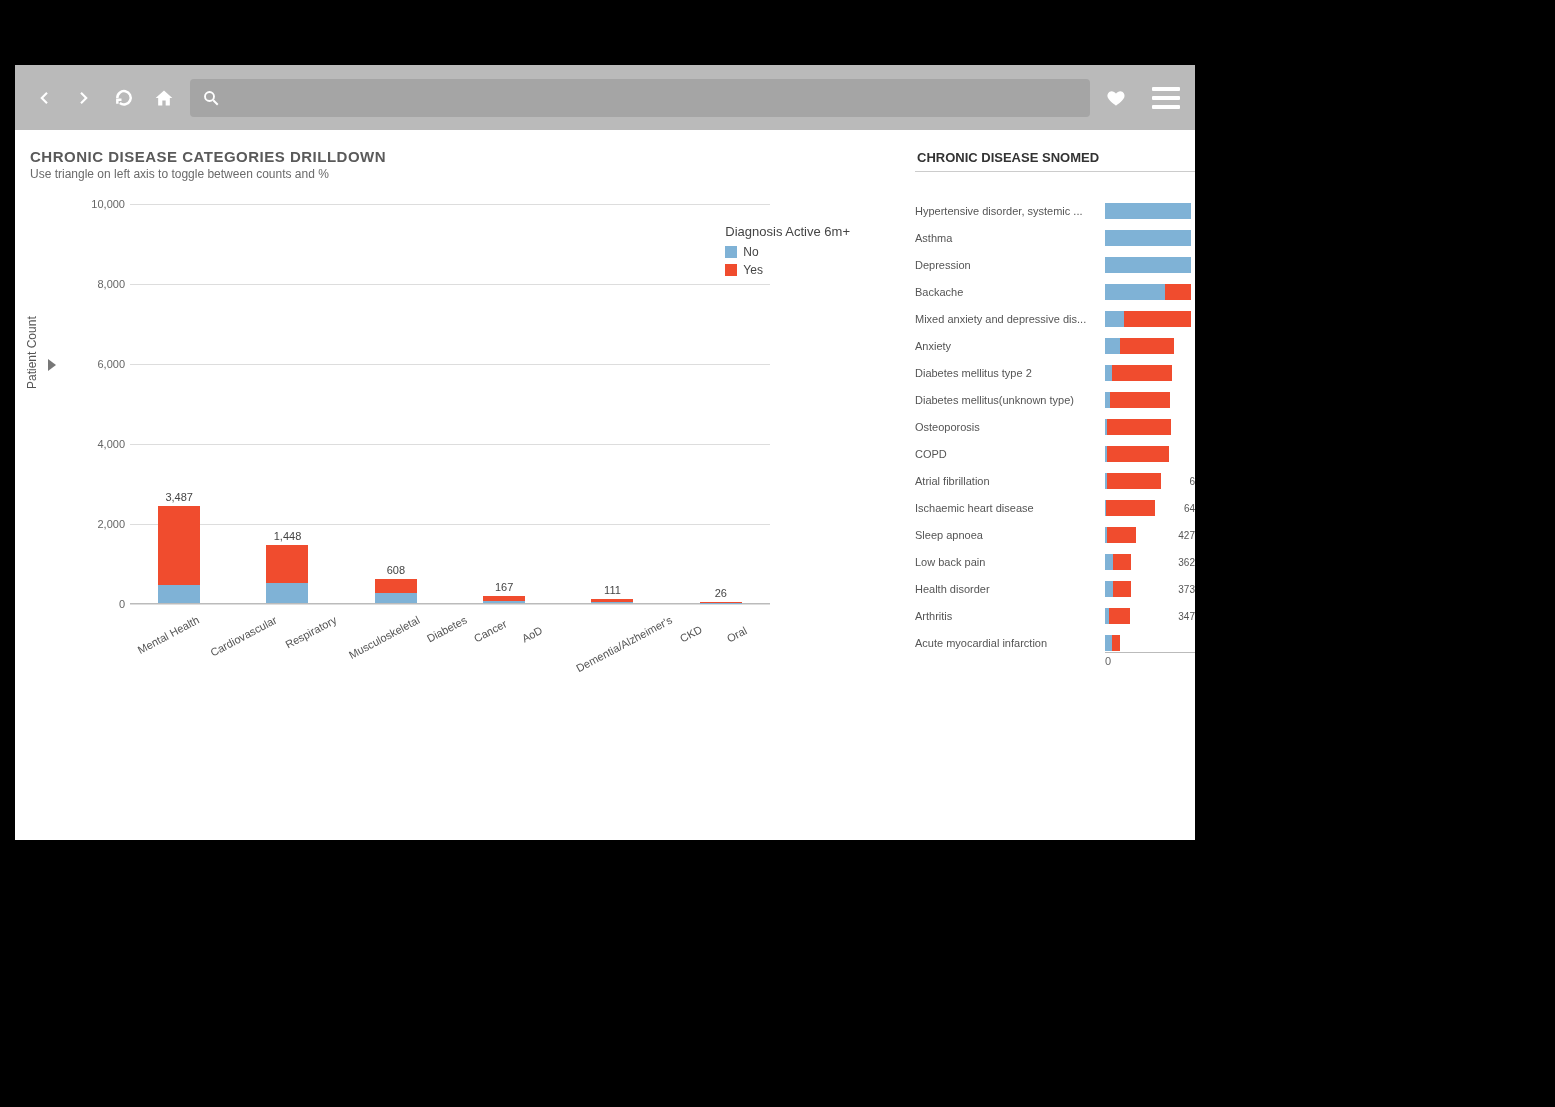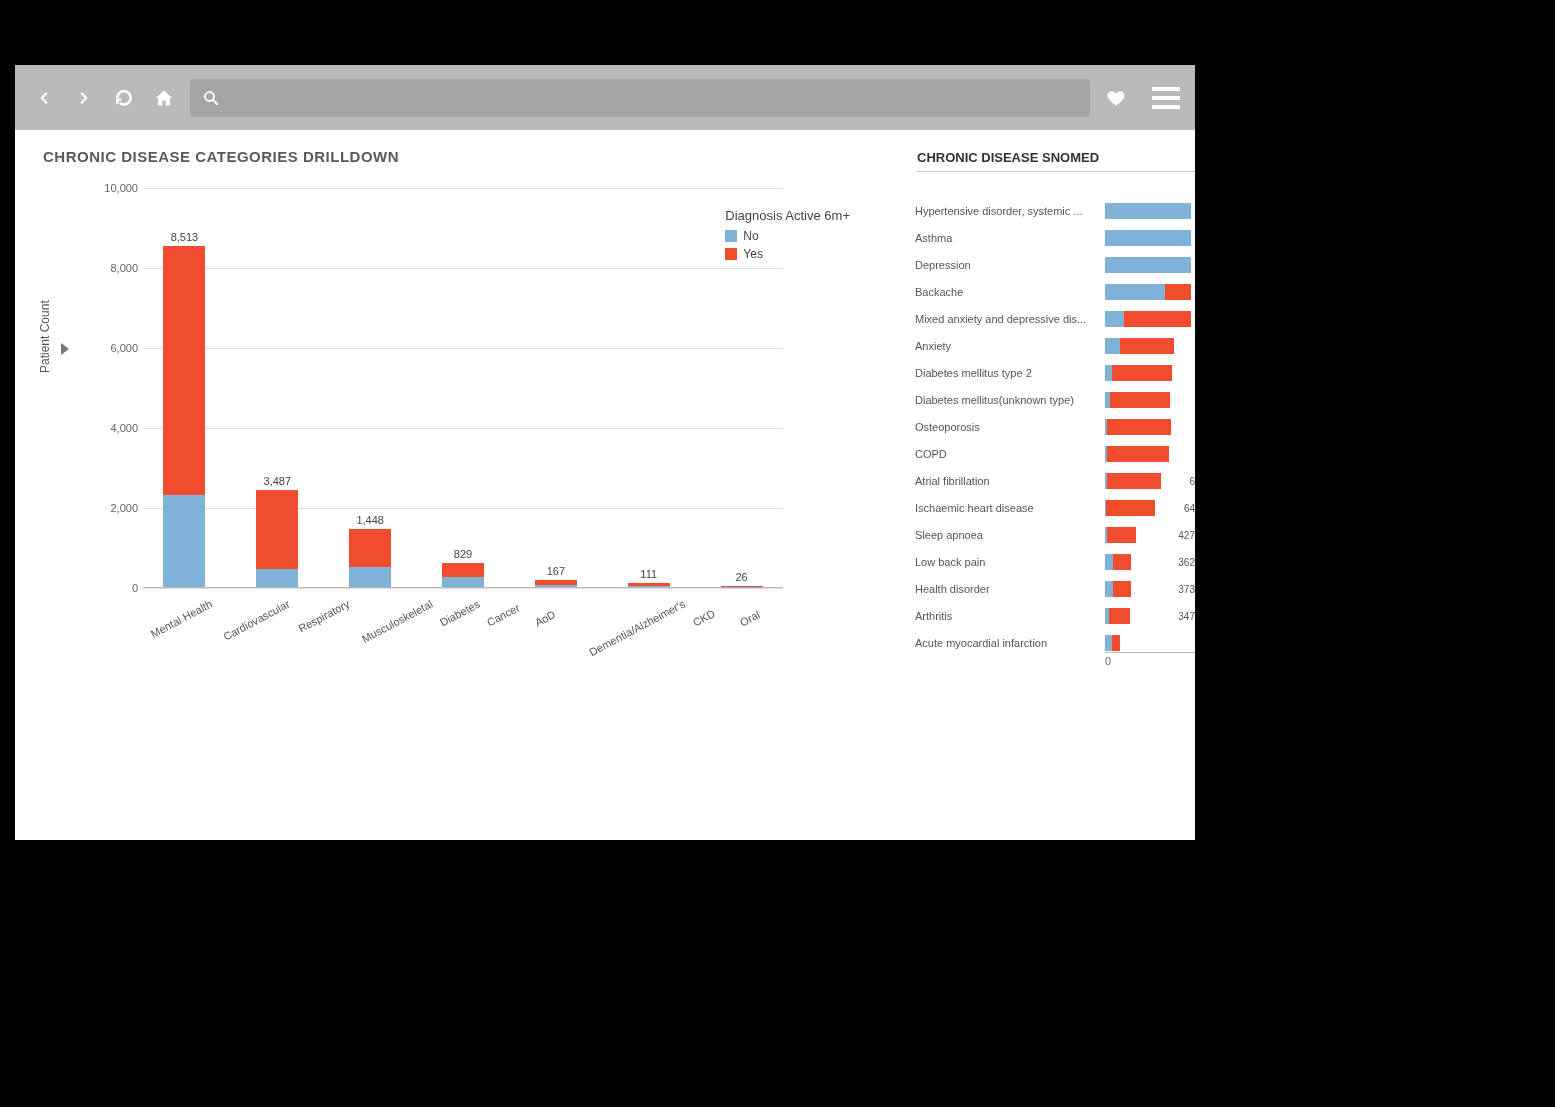--- a/index.html
+++ b/index.html
@@ -4,21 +4,21 @@
 <style>
 * { margin:0; padding:0; box-sizing:border-box; }
 body { font-family: Arial, Helvetica, sans-serif; background:#000; width:1555px; height:1107px; }
 .browser { position:absolute; left:15px; top:65px; width:1180px; height:775px; background:#fff; box-shadow:0 0 30px rgba(0,0,0,.3); }
 .toolbar { background:#bababa; height:65px; display:flex; align-items:center; padding:0 15px; gap:12px; }
 .tb-btn { width:28px; height:28px; display:flex; align-items:center; justify-content:center; color:#fff; cursor:pointer; }
 .search-box { flex:1; background:#a5a5a5; height:38px; border-radius:4px; display:flex; align-items:center; padding:0 12px; color:#fff; }
 .burger { width:28px; display:flex; flex-direction:column; gap:5px; margin-left:10px; cursor:pointer; }
 .burger span { height:4px; background:#fff; border-radius:1px; }
 .content { display:flex; height:calc(100% - 65px); }
-.left { width:900px; padding:18px 10px 0 28px; position:relative; }
+.left { width:900px; padding:18px 10px 0 15px; position:relative; }
 .right { flex:1; padding:18px 0 0 0; }
 .title { font-weight:bold; color:#5a5a5a; letter-spacing:.5px; font-size:15px; }
 .subtitle { color:#6a6a6a; font-size:12px; margin-top:2px; }
 .chart { position:relative; height:480px; margin-top:8px; }
 .ylabel { position:absolute; left:-5px; top:200px; transform:rotate(-90deg); transform-origin:left top; font-size:12px; color:#555; }
 .tri { position:absolute; left:18px; top:170px; width:0; height:0; border-top:6px solid transparent; border-bottom:6px solid transparent; border-left:8px solid #777; cursor:pointer; }
 .plot { position:absolute; left:100px; top:15px; width:640px; height:400px; border-bottom:1px solid #bbb; }
 .grid { position:absolute; left:0; width:100%; border-top:1px solid #ddd; }
 .ytick { position:absolute; left:-55px; font-size:11px; color:#666; transform:translateY(-50%); width:50px; text-align:right; }
 .bars { position:absolute; left:0; bottom:0; width:100%; height:100%; display:flex; align-items:flex-end; gap:10px; }
@@ -83,61 +83,55 @@
     <div class="burger">
         <span></span>
         <span></span>
         <span></span>
       </div>
   </div>
 
   <div class="content">
     <div class="left">
       <div class="title">CHRONIC DISEASE CATEGORIES DRILLDOWN</div>
+      <div class="subtitle">Use triangle on left axis to toggle between counts and %</div>
 
       <div class="chart">
         <div class="ylabel">Patient Count</div>
         <div class="tri"></div>
         <div class="plot" id="plot">
             <div class="grid" style="top: 400px;"></div>
             <div class="ytick" style="top: 400px;">0</div>
             <div class="grid" style="top: 320px;"></div>
             <div class="ytick" style="top: 320px;">2,000</div>
             <div class="grid" style="top: 240px;"></div>
             <div class="ytick" style="top: 240px;">4,000</div>
             <div class="grid" style="top: 160px;"></div>
             <div class="ytick" style="top: 160px;">6,000</div>
             <div class="grid" style="top: 80px;"></div>
             <div class="ytick" style="top: 80px;">8,000</div>
             <div class="grid" style="top: 0px;"></div>
             <div class="ytick" style="top: 0px;">10,000</div>
             <div class="bars">
               <div class="barcol">
-                <div class="barval">8,513</div>
-                <div class="bar">
-                  <div class="seg" style="background: rgb(127, 178, 214); height: 92px;"></div>
-                  <div class="seg" style="background: rgb(240, 76, 46); height: 248.52px;"></div>
-                </div>
-              </div>
-              <div class="barcol">
                 <div class="barval">3,487</div>
                 <div class="bar">
                   <div class="seg" style="background: rgb(127, 178, 214); height: 18px;"></div>
                   <div class="seg" style="background: rgb(240, 76, 46); height: 79px;"></div>
                 </div>
               </div>
               <div class="barcol">
                 <div class="barval">1,448</div>
                 <div class="bar">
                   <div class="seg" style="background: rgb(127, 178, 214); height: 20px;"></div>
                   <div class="seg" style="background: rgb(240, 76, 46); height: 37.92px;"></div>
                 </div>
               </div>
               <div class="barcol">
-                <div class="barval">829</div>
+                <div class="barval">608</div>
                 <div class="bar">
                   <div class="seg" style="background: rgb(127, 178, 214); height: 10px;"></div>
                   <div class="seg" style="background: rgb(240, 76, 46); height: 14.32px;"></div>
                 </div>
               </div>
               <div class="barcol">
                 <div class="barval">167</div>
                 <div class="bar">
                   <div class="seg" style="background: rgb(127, 178, 214); height: 2px;"></div>
                   <div class="seg" style="background: rgb(240, 76, 46); height: 4.68px;"></div>

